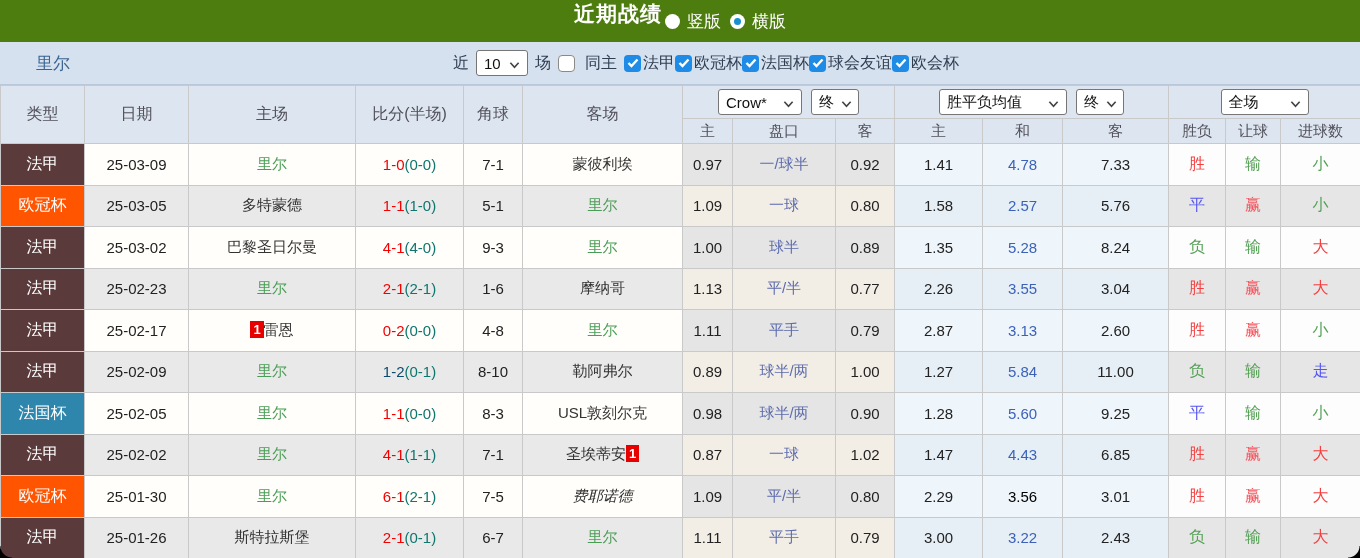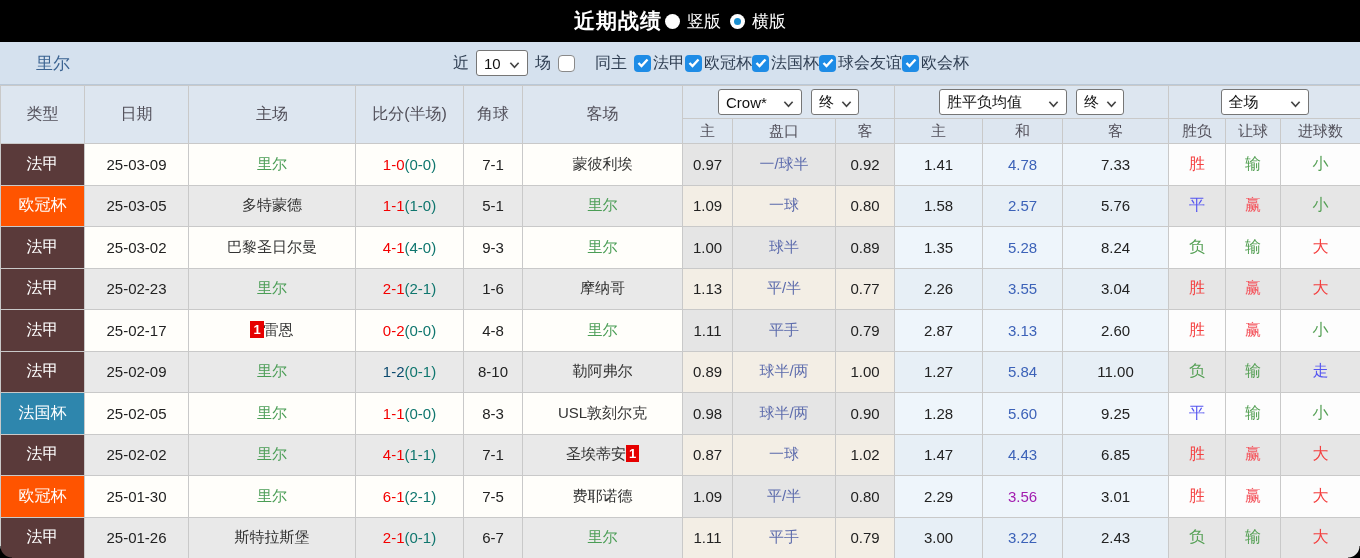--- a/index.html
+++ b/index.html
@@ -1,20 +1,20 @@
 <!DOCTYPE html>
 <html><head>
 <meta charset="utf-8">
 <style>
   * { margin:0; padding:0; box-sizing:border-box; }
   body { font-family:"Liberation Sans","DejaVu Sans",sans-serif; background:#fff; }
   .screen { position:relative; width:1360px; height:558px; overflow:hidden; background:#fff; }
 
   
-  .topbar { height:42px; background:#000000; display:flex; align-items:center; justify-content:center; gap:9px; color:#fff; }
+  .topbar { height:42px; background:#4d7c0f; display:flex; justify-content:center; gap:9px; color:#fff; }
   .topbar .title { font-size:21px; font-weight:bold; letter-spacing:1px; }
   .radio-item { display:flex; align-items:center; gap:7px; font-size:17px; cursor:pointer; }
   .radio { width:15px; height:15px; border-radius:50%; background:#fff; display:inline-flex; align-items:center; justify-content:center; }
   .radio .dot { width:7px; height:7px; border-radius:50%; background:#1a8fd0; display:none; }
   .radio.on .dot { display:block; }
   .radio-item:first-of-type { margin-left:-6px; }
 
   
   .filterbar { position:relative; height:43px; background:#d5e1ee; border-bottom:1px solid #b9c8d8; }
   .teamname { position:absolute; left:36px; top:10px; font-size:17px; color:#3b6391; }
@@ -79,21 +79,21 @@
     <span class="teamname">里尔</span>
     <div class="controls">
       <span>近</span>
       <span class="sel" style="width:52px">
         <span>10</span>
         <span><svg width="11" height="8" viewBox="0 0 12 8">
               <path d="M1.5 1.5 L6 6.5 L10.5 1.5" stroke="#444" stroke-width="1.8" fill="none"></path>
             </svg></span>
       </span>
       <span>场</span>
-      <span class="cb-item" style="gap:20px">
+      <span class="cb-item" style="gap:10px">
         <span class="chk off"></span>
         <span>同主</span>
       </span>
       <span id="league-options" style="display:flex;align-items:center;">
           <span class="cb-item">
             <span class="chk on">
               <svg width="12" height="10" viewBox="0 0 12 10">
                 <path d="M1.5 5 L4.5 8 L10.5 1.5" stroke="#fff" stroke-width="2.4" fill="none"></path>
               </svg>
             </span>
@@ -352,26 +352,26 @@
           <td class="res" style="color: rgb(244, 63, 63);">胜</td>
           <td class="res" style="color: rgb(244, 87, 95);">赢</td>
           <td class="res" style="color: rgb(244, 63, 63);">大</td>
         </tr>
         <tr class="r-odd">
           <td class="type" style="background: rgb(255, 84, 0);">欧冠杯</td>
           <td class="base">25-01-30</td>
           <td class="base"><span class="team" style="color: rgb(74, 157, 85);"><span>里尔</span></span></td>
           <td class="base"><span style="color: rgb(244, 0, 0);">6-1</span><span class="ht">(2-1)</span></td>
           <td class="base">7-5</td>
-          <td class="base"><span class="team" style="color: rgb(51, 51, 51);"><span>费耶诺德</span></span></td>
+          <td class="base"><span class="team" style="color: rgb(51, 51, 51); font-style: italic;"><span>费耶诺德</span></span></td>
           <td class="asian">1.09</td>
           <td class="asian" style="color: rgb(92, 107, 172);">平/半</td>
           <td class="asian">0.80</td>
           <td class="avg">2.29</td>
-          <td class="avg" style="color: #a21caf;">3.56</td>
+          <td class="avg" style="color: #000000;">3.56</td>
           <td class="avg">3.01</td>
           <td class="res" style="color: rgb(244, 63, 63);">胜</td>
           <td class="res" style="color: rgb(244, 87, 95);">赢</td>
           <td class="res" style="color: rgb(244, 63, 63);">大</td>
         </tr>
         <tr class="r-even">
           <td class="type" style="background: rgb(90, 58, 58);">法甲</td>
           <td class="base">25-01-26</td>
           <td class="base"><span class="team" style="color: rgb(51, 51, 51);"><span>斯特拉斯堡</span></span></td>
           <td class="base"><span style="color: rgb(244, 0, 0);">2-1</span><span class="ht">(0-1)</span></td>

